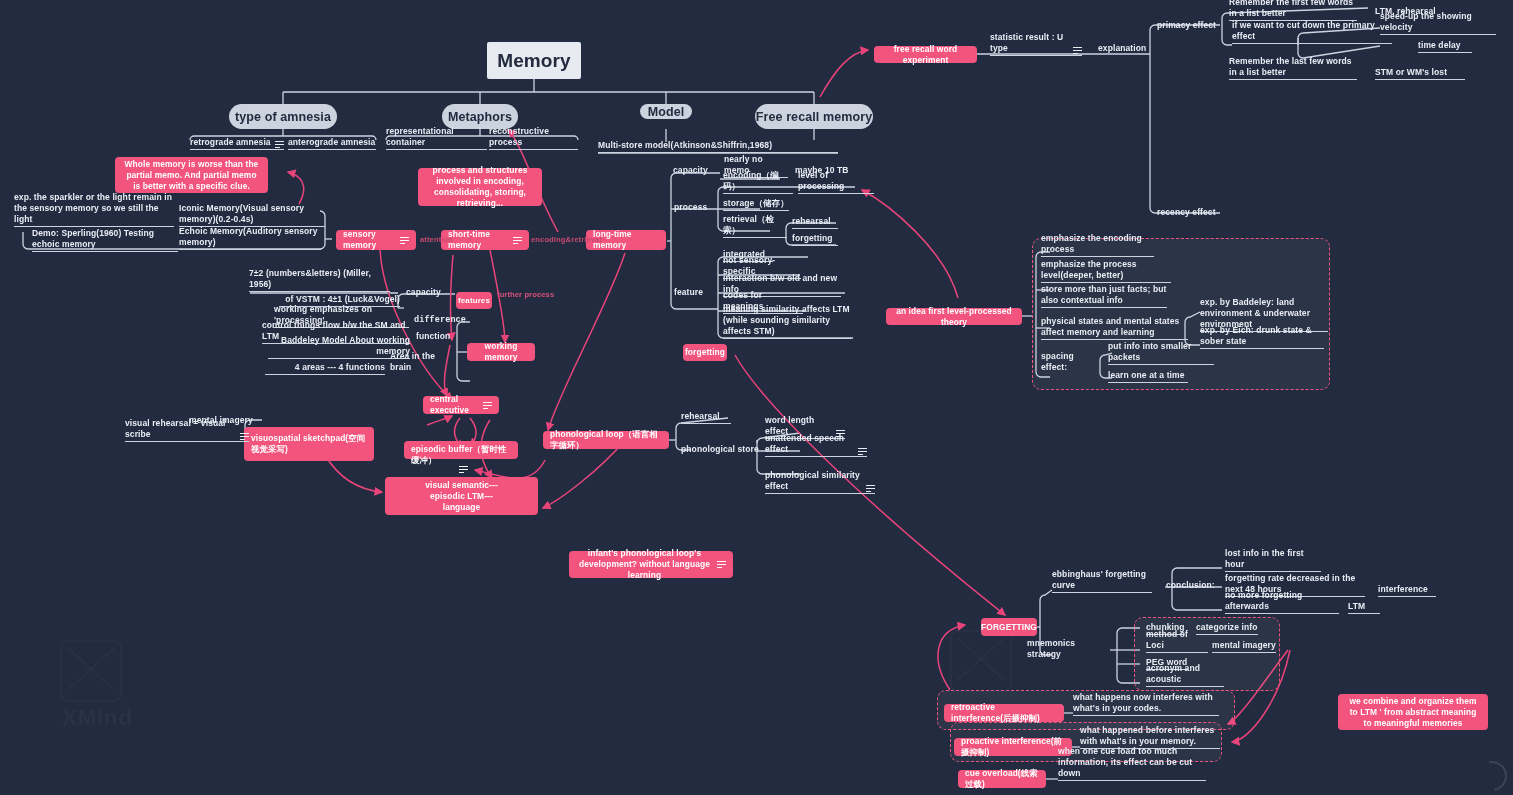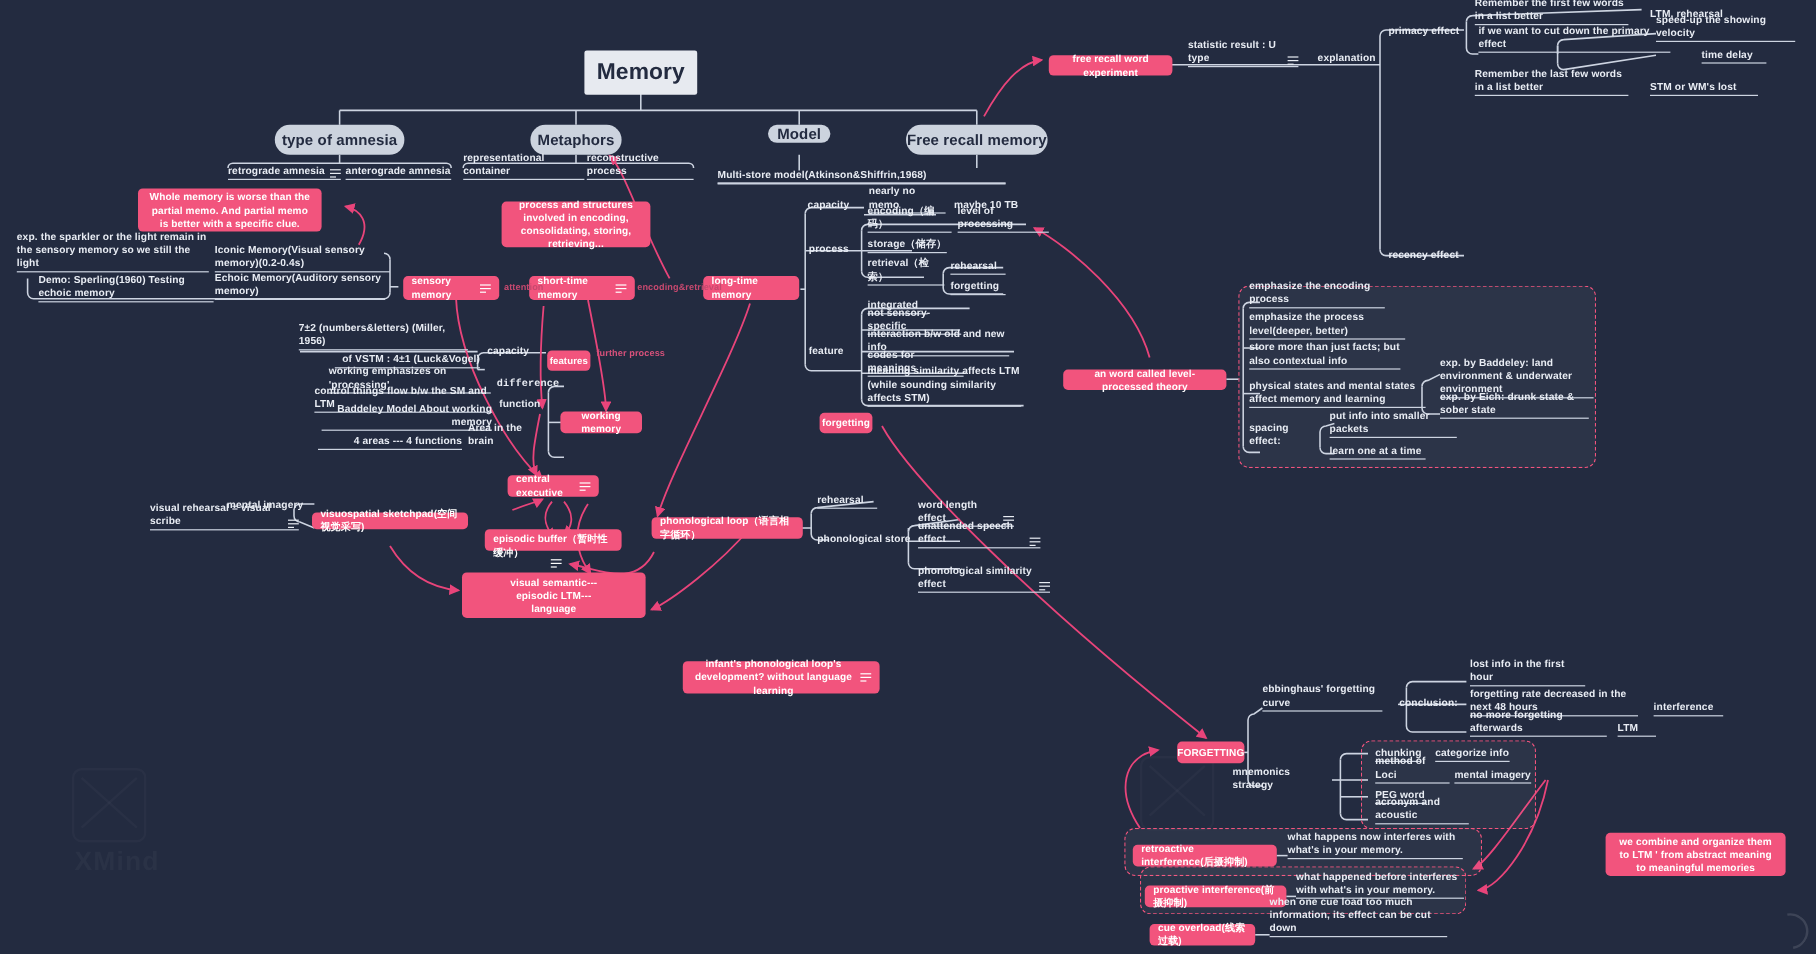--- a/index.html
+++ b/index.html
@@ -325,21 +325,21 @@
   <div class="node txt ul" style="left:792px;top:234px;width:46px;height:12px;">forgetting</div>
 
   <div class="node txt" style="left:674px;top:288px;width:44px;height:11px;">feature</div>
   <div class="node txt ul" style="left:723px;top:250px;width:50px;height:12px;">integrated</div>
   <div class="node txt ul" style="left:723px;top:267px;width:78px;height:12px;">not sensory-specific</div>
   <div class="node txt ul" style="left:723px;top:285px;width:118px;height:12px;">interaction b/w old and new info</div>
   <div class="node txt ul" style="left:723px;top:302px;width:80px;height:12px;">codes for meanings</div>
   <div class="node txt ul" style="left:723px;top:317px;width:128px;height:22px;">meaning similarity affects LTM (while sounding similarity affects STM)</div>
   <div class="node pink c" style="left:683px;top:344px;width:44px;height:17px;">forgetting</div>
 
-  <div class="node pink c" style="left:886px;top:308px;width:136px;height:17px;">an word called level-processed theory</div>
+  <div class="node pink c" style="left:886px;top:308px;width:136px;height:17px;">an idea first level-processed theory</div>
   <div class="boundary" style="left:1032px;top:238px;width:298px;height:152px;"></div>
   <svg class="links" viewBox="0 0 1513 795">
     <g fill="none" stroke="#cdd4e1" stroke-width="1.3">
       <path d="M1022 316 L1032 316"></path>
       <path d="M1036 257 a5 5 0 0 1 5 -5 L1050 252"></path>
       <path d="M1036 257 L1036 372"></path>
       <path d="M1036 372 a5 5 0 0 0 5 5 L1050 377"></path>
       <path d="M1036 290 L1050 290"></path>
       <path d="M1036 328 L1050 328"></path>
       <path d="M1185 322 a5 5 0 0 1 5 -5 L1200 312"></path>
@@ -361,21 +361,21 @@
   <div class="node txt ul" style="left:1108px;top:371px;width:80px;height:12px;">learn one at a time</div>
 
   <div class="node pink" style="left:423px;top:396px;width:76px;height:18px;">
     <span class="lbl">central executive</span>
     <span class="noteicon">
         <i></i>
         <i></i>
         <i></i>
       </span>
   </div>
-  <div class="node pink" style="left:260px;top:427px;width:130px;height:14px;">visuospatial sketchpad(空间视觉采写)</div>
+  <div class="node pink" style="left:244px;top:427px;width:130px;height:34px;">visuospatial sketchpad(空间视觉采写)</div>
   <div class="node pink" style="left:404px;top:441px;width:114px;height:18px;flex-direction:column;">
     <span class="lbl">episodic buffer（暂时性缓冲）</span>
     <span class="noteicon">
         <i></i>
         <i></i>
         <i></i>
       </span>
   </div>
   <div class="node pink" style="left:543px;top:431px;width:126px;height:18px;">phonological loop（语言相字循环）</div>
   <div class="node pink c" style="left:385px;top:477px;width:153px;height:38px;white-space:pre-line;">visual semantic---
@@ -441,21 +441,21 @@
   <div class="node txt ul" style="left:1196px;top:623px;width:62px;height:12px;">categorize info</div>
   <div class="node txt ul" style="left:1146px;top:641px;width:62px;height:12px;">method of Loci</div>
   <div class="node txt ul" style="left:1212px;top:641px;width:64px;height:12px;">mental imagery</div>
   <div class="node txt ul" style="left:1146px;top:658px;width:42px;height:12px;">PEG  word</div>
   <div class="node txt ul" style="left:1146px;top:675px;width:78px;height:12px;">acronym and acoustic</div>
 
   <div class="boundary" style="left:937px;top:690px;width:298px;height:40px;"></div>
   <div class="boundary" style="left:950px;top:722px;width:272px;height:40px;"></div>
 
   <div class="node pink" style="left:944px;top:704px;width:120px;height:18px;">retroactive interference(后摄抑制)</div>
-  <div class="node txt ul" style="left:1073px;top:694px;width:146px;height:22px;">what happens now interferes with what's in your memory.</div>
+  <div class="node txt ul" style="left:1073px;top:694px;width:146px;height:22px;">what happens now interferes with what's in your codes.</div>
   <div class="node pink" style="left:954px;top:738px;width:118px;height:18px;">proactive interference(前摄抑制)</div>
   <div class="node txt ul" style="left:1080px;top:727px;width:140px;height:22px;">what happened before interferes with what's in your memory.</div>
   <div class="node pink" style="left:958px;top:770px;width:88px;height:18px;">cue overload(线索过载)</div>
   <div class="node txt ul" style="left:1058px;top:759px;width:148px;height:22px;">when one cue load too much information, its effect can be cut down</div>
 
   <div class="node pink c" style="left:1338px;top:694px;width:150px;height:36px;">we combine and organize them to LTM ' from abstract meaning to  meaningful memories</div>
 
   <svg class="links" viewBox="0 0 1513 795">
     <g fill="none" stroke="#cdd4e1" stroke-width="1.3">
       <path d="M1064 713 L1073 713"></path>

